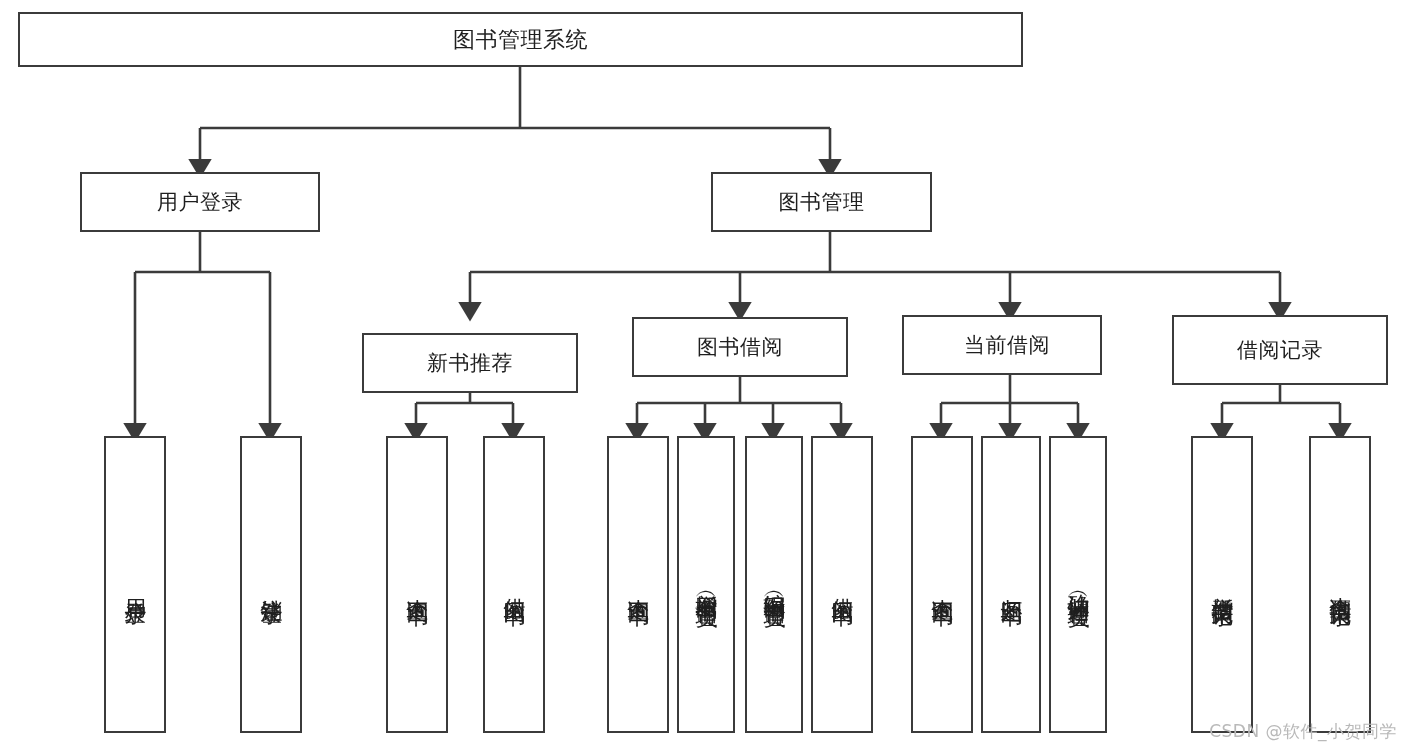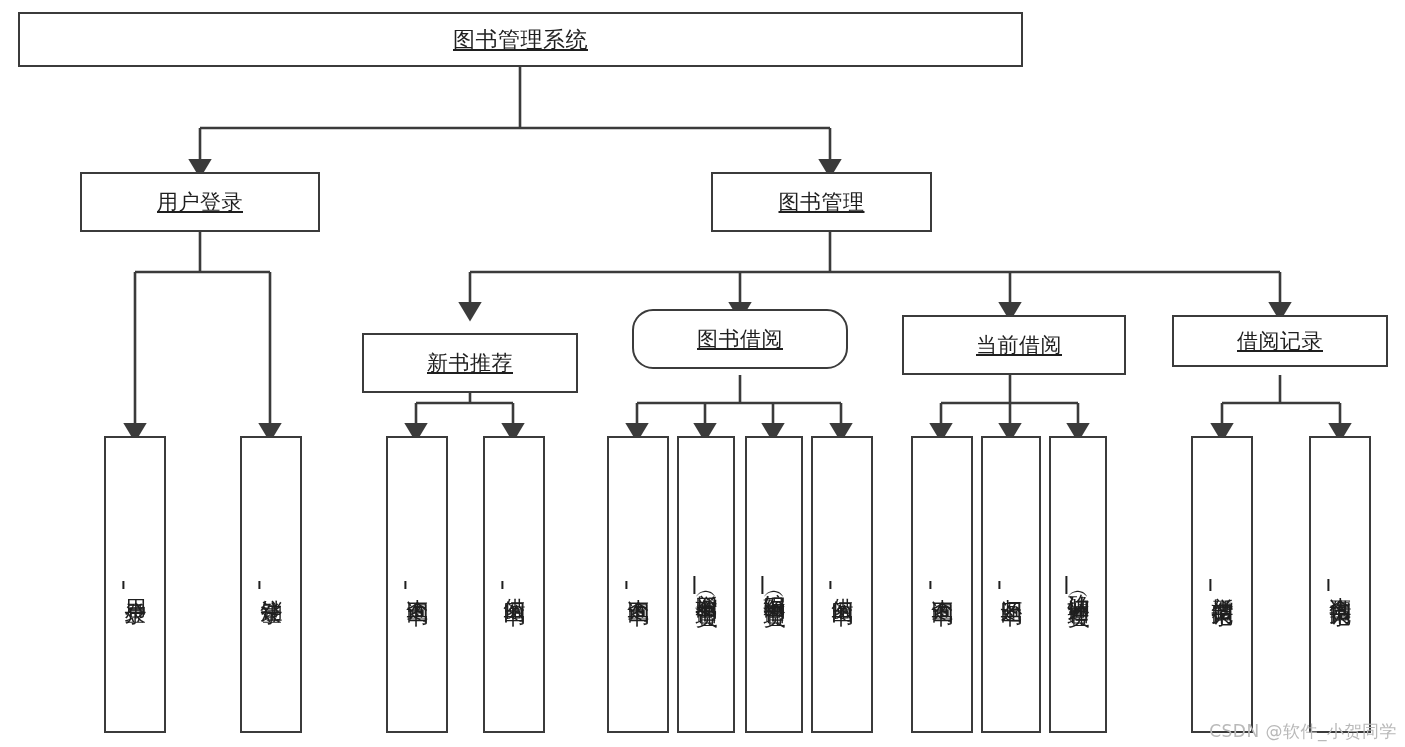--- a/index.html
+++ b/index.html
@@ -29,21 +29,20 @@
     align-items:center;
     justify-content:center;
     z-index:2;
   }
   .node .lbl{
     font-size:21px;
     line-height:1.15;
     letter-spacing:0.5px;
     color:#1f1f1f;
     white-space:nowrap;
-    text-decoration:underline;
   }
   
   .node.root .lbl{font-size:22px;}
   
   .node.leaf{
     align-items:center;
     justify-content:center;
     border-width:2.5px;
   }
   .node.leaf .lbl{
@@ -130,27 +129,27 @@
   <div class="node" style="left:80px;top:172px;width:240px;height:60px;">
     <span class="lbl">用户登录</span>
   </div>
   <div class="node" style="left:711px;top:172px;width:221px;height:60px;">
     <span class="lbl">图书管理</span>
   </div>
 
   <div class="node" style="left:362px;top:333px;width:216px;height:60px;">
     <span class="lbl">新书推荐</span>
   </div>
-  <div class="node" style="left:632px;top:309px;width:216px;height:60px;border-radius:21px;">
+  <div class="node" style="left:632px;top:317px;width:216px;height:60px;">
     <span class="lbl">图书借阅</span>
   </div>
-  <div class="node" style="left:902px;top:315px;width:224px;height:60px;padding-left:10px;">
+  <div class="node" style="left:902px;top:315px;width:200px;height:60px;padding-left:10px;">
     <span class="lbl">当前借阅</span>
   </div>
-  <div class="node" style="left:1172px;top:315px;width:216px;height:52px;">
+  <div class="node" style="left:1172px;top:315px;width:216px;height:70px;">
     <span class="lbl">借阅记录</span>
   </div>
 
   <div class="node leaf" style="left:104px;top:436px;width:62px;height:297px;">
     <span class="lbl">用户登录</span>
   </div>
   <div class="node leaf" style="left:240px;top:436px;width:62px;height:297px;">
     <span class="lbl">注销登录</span>
   </div>
 

